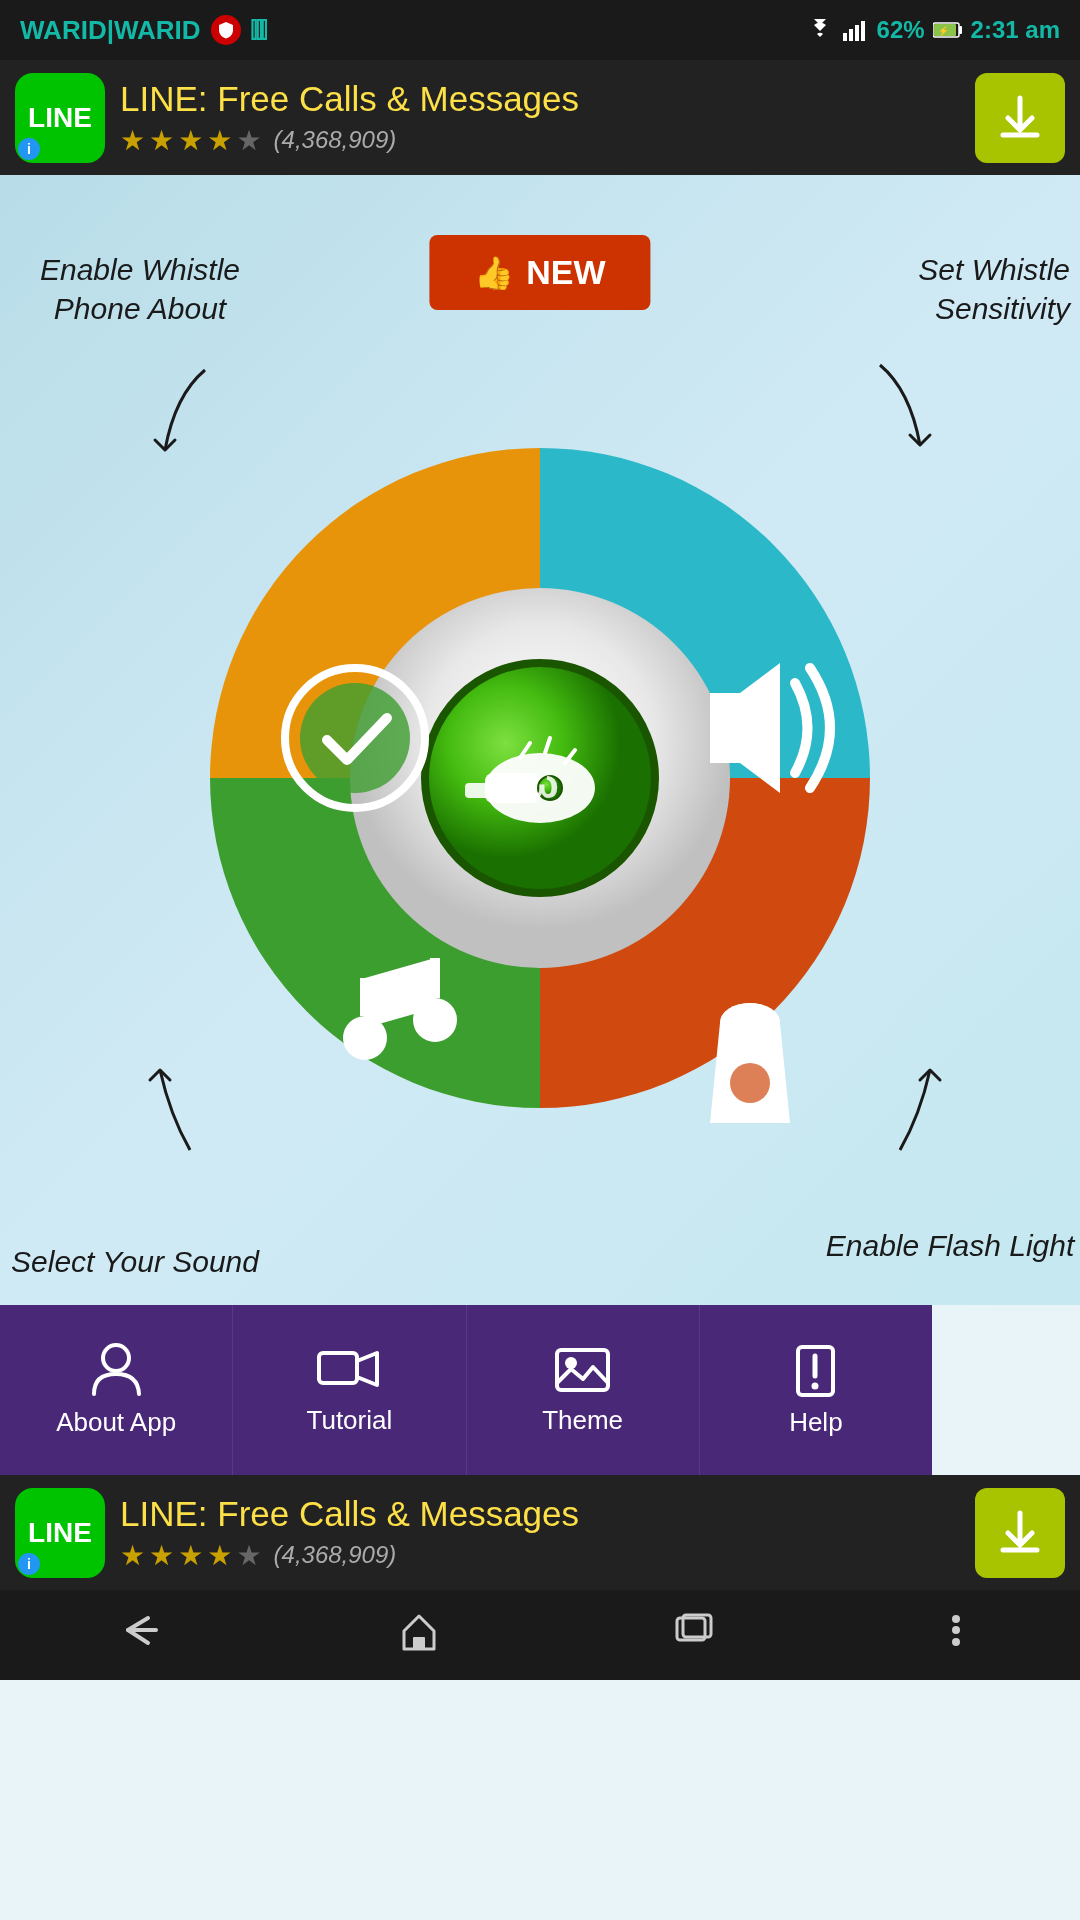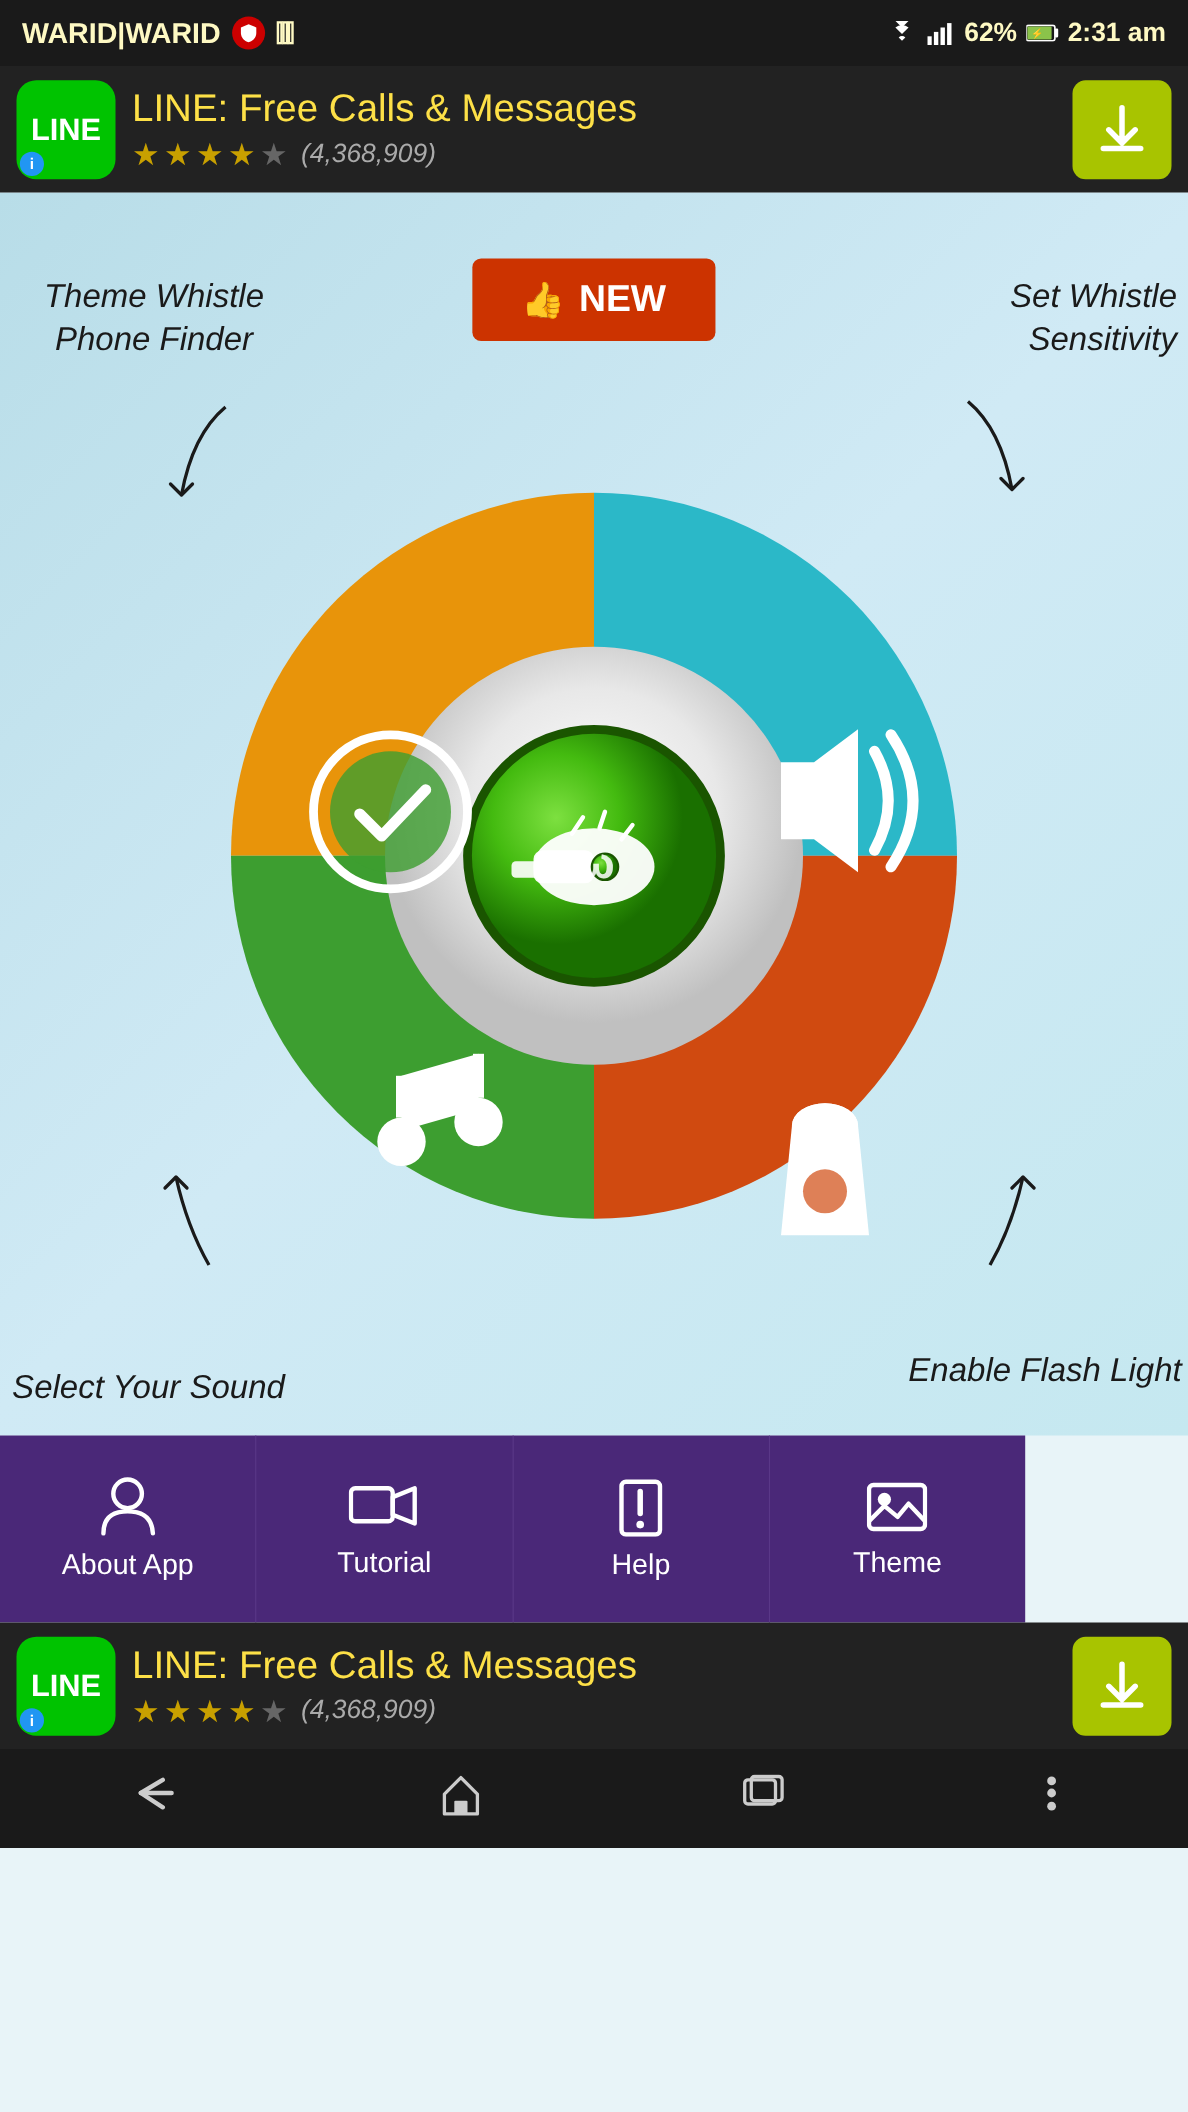--- a/index.html
+++ b/index.html
@@ -15,21 +15,21 @@
 
     
     .status-bar {
       width: 1080px;
       height: 60px;
       background: #1a1a1a;
       display: flex;
       align-items: center;
       justify-content: space-between;
       padding: 0 20px;
-      color: #fef9c3;
+      color: #14b8a6;
       font-size: 26px;
       font-weight: bold;
       position: relative;
       z-index: 100;
     }
     .status-left { display: flex; align-items: center; gap: 10px; }
     .status-right { display: flex; align-items: center; gap: 8px; font-size: 24px; }
     .carrier-text { font-size: 26px; font-weight: bold; }
     .shield-icon { width: 30px; height: 30px; background: #cc0000; border-radius: 50%; display: flex; align-items: center; justify-content: center; font-size: 18px; color: white; }
     .barcode-icon { font-size: 22px; letter-spacing: -2px; }
@@ -262,21 +262,21 @@
 </div>
 
 <div class="main-content">
 
   <div class="new-button">
     <span class="new-button-thumb">👍</span>
     <span>NEW</span>
   </div>
 
   <div class="annotation" style="top: 75px; left: 20px; width: 240px;">
-    <span>Theme Whistle Phone Finder</span>
+    <span>Enable Whistle Phone About</span>
   </div>
 
   <svg style="position:absolute; top:190px; left:145px; z-index:10;" width="80" height="100" viewBox="0 0 80 100">
     <path d="M60 5 Q30 30 20 85" stroke="#1a1a1a" stroke-width="3" fill="none"></path>
     <path d="M20 85 L10 75 M20 85 L30 75" stroke="#1a1a1a" stroke-width="3" fill="none" stroke-linecap="round"></path>
   </svg>
 
   <div class="annotation" style="top: 75px; right: 10px; width: 240px; text-align: right;">
     <span>Set Whistle Sensitivity</span>
   </div>
@@ -394,36 +394,36 @@
 
     <svg width="65" height="50" viewBox="0 0 65 50">
       <rect x="2" y="8" width="38" height="30" rx="4" fill="none" stroke="white" stroke-width="4"></rect>
       <path d="M40 16 L60 8 L60 40 L40 32 Z" fill="none" stroke="white" stroke-width="4" stroke-linejoin="round"></path>
     </svg>
     <span class="nav-label">Tutorial</span>
   </div>
 
   <div class="nav-item">
 
+    <svg width="55" height="50" viewBox="0 0 55 50">
+      <rect x="2" y="5" width="51" height="40" rx="4" fill="none" stroke="white" stroke-width="4"></rect>
+      <circle cx="16" cy="18" r="6" fill="white"></circle>
+      <path d="M2 38 L16 24 L28 34 L38 22 L53 38" fill="none" stroke="white" stroke-width="4" stroke-linejoin="round"></path>
+    </svg>
+    <span class="nav-label">Theme</span>
+  </div>
+
+  <div class="nav-item">
+
     <svg width="45" height="55" viewBox="0 0 45 55">
       <rect x="5" y="5" width="35" height="48" rx="4" fill="none" stroke="white" stroke-width="4"></rect>
       <line x1="22" y1="14" x2="22" y2="34" stroke="white" stroke-width="5" stroke-linecap="round"></line>
       <circle cx="22" cy="44" r="3.5" fill="white"></circle>
     </svg>
     <span class="nav-label">Help</span>
-  </div>
-
-  <div class="nav-item">
-
-    <svg width="55" height="50" viewBox="0 0 55 50">
-      <rect x="2" y="5" width="51" height="40" rx="4" fill="none" stroke="white" stroke-width="4"></rect>
-      <circle cx="16" cy="18" r="6" fill="white"></circle>
-      <path d="M2 38 L16 24 L28 34 L38 22 L53 38" fill="none" stroke="white" stroke-width="4" stroke-linejoin="round"></path>
-    </svg>
-    <span class="nav-label">Theme</span>
   </div>
 
 </div>
 
 <div class="ad-banner-bottom">
   <div class="line-logo">
     LINE
     <div class="line-logo-info">i</div>
   </div>
   <div class="ad-info">

